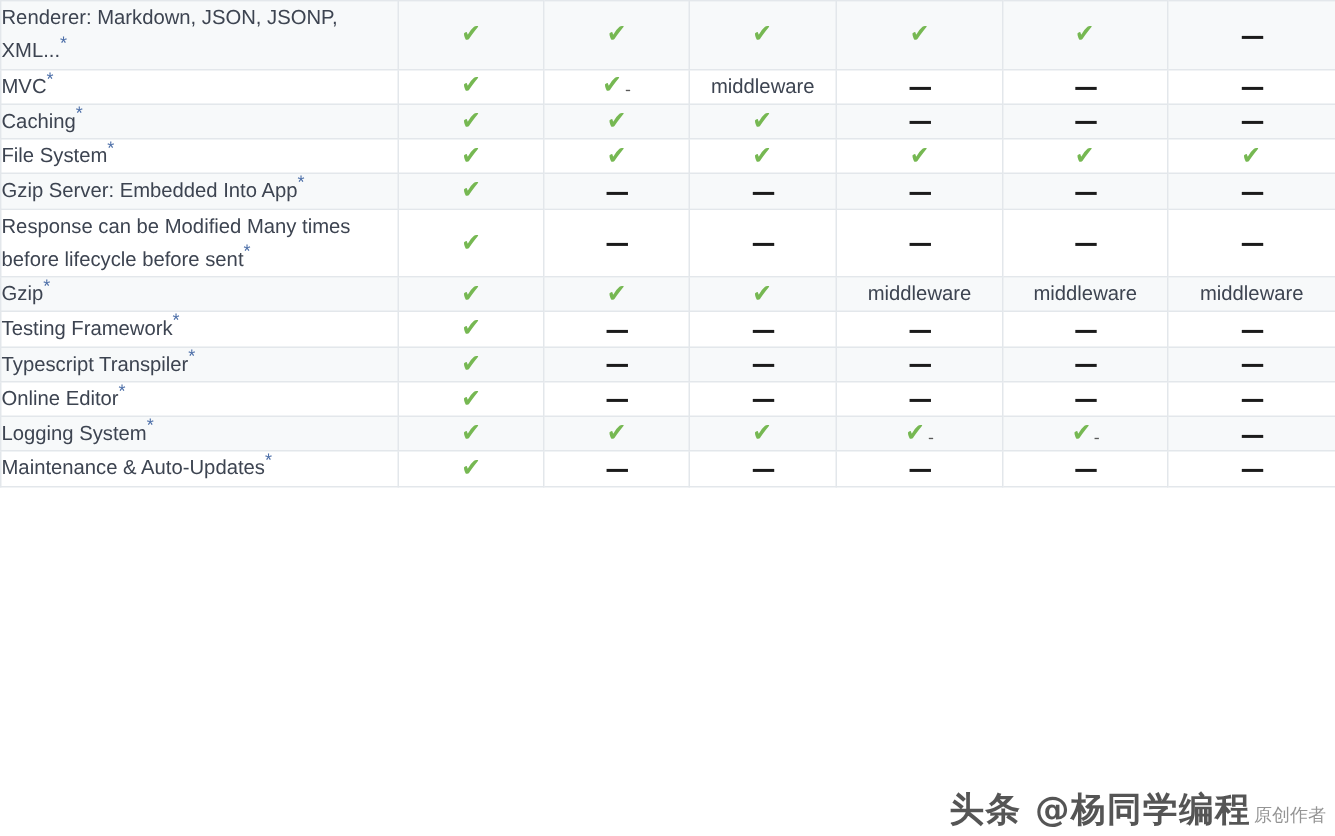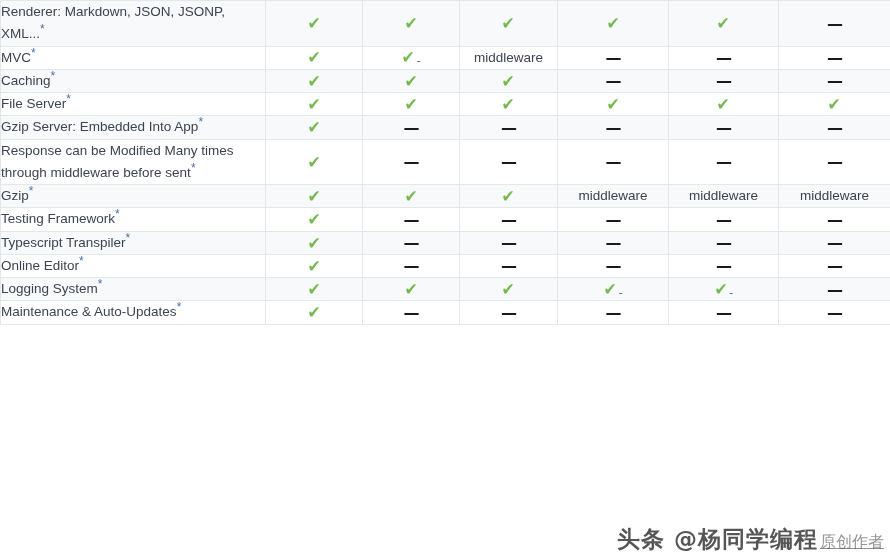--- a/index.html
+++ b/index.html
@@ -96,26 +96,25 @@
     bottom: 2px;
     font-size: 23px;
     font-family: "DejaVu Sans", sans-serif;
     color: rgba(20,20,20,0.72);
     letter-spacing: 1px;
     white-space: nowrap;
     pointer-events: none;
     font-weight: bold;
   }
   #watermark .wm-sub {
-    font-size: 16px;
+    font-size: 12px;
     font-weight: normal;
     letter-spacing: 0;
     color: rgba(60,60,60,0.55);
     margin-left: 2px;
-    text-decoration: underline;
   }
 </style>
 </head>
 <body>
 
 <table id="feature-table">
   <colgroup>
     <col class="c-label">
       <col class="c-1">
       <col class="c-2">
@@ -146,39 +145,39 @@
       <tr class="odd">
         <td class="label-cell"><span>Caching</span><span class="star-note">*</span></td>
         <td class="val-cell"><span class="mark-check">✔</span></td>
         <td class="val-cell"><span class="mark-check">✔</span></td>
         <td class="val-cell"><span class="mark-check">✔</span></td>
         <td class="val-cell"><span class="mark-dash">—</span></td>
         <td class="val-cell"><span class="mark-dash">—</span></td>
         <td class="val-cell"><span class="mark-dash">—</span></td>
       </tr>
       <tr class="even">
-        <td class="label-cell"><span>File Server</span><span class="star-note">*</span></td>
+        <td class="label-cell"><span>File System</span><span class="star-note">*</span></td>
         <td class="val-cell"><span class="mark-check">✔</span></td>
         <td class="val-cell"><span class="mark-check">✔</span></td>
         <td class="val-cell"><span class="mark-check">✔</span></td>
         <td class="val-cell"><span class="mark-check">✔</span></td>
         <td class="val-cell"><span class="mark-check">✔</span></td>
         <td class="val-cell"><span class="mark-check">✔</span></td>
       </tr>
       <tr class="odd">
         <td class="label-cell"><span>Gzip Server: Embedded Into App</span><span class="star-note">*</span></td>
         <td class="val-cell"><span class="mark-check">✔</span></td>
         <td class="val-cell"><span class="mark-dash">—</span></td>
         <td class="val-cell"><span class="mark-dash">—</span></td>
         <td class="val-cell"><span class="mark-dash">—</span></td>
         <td class="val-cell"><span class="mark-dash">—</span></td>
         <td class="val-cell"><span class="mark-dash">—</span></td>
       </tr>
       <tr class="even">
-        <td class="label-cell"><span>Response can be Modified Many times through middleware before sent</span><span class="star-note">*</span></td>
+        <td class="label-cell"><span>Response can be Modified Many times before lifecycle before sent</span><span class="star-note">*</span></td>
         <td class="val-cell"><span class="mark-check">✔</span></td>
         <td class="val-cell"><span class="mark-dash">—</span></td>
         <td class="val-cell"><span class="mark-dash">—</span></td>
         <td class="val-cell"><span class="mark-dash">—</span></td>
         <td class="val-cell"><span class="mark-dash">—</span></td>
         <td class="val-cell"><span class="mark-dash">—</span></td>
       </tr>
       <tr class="odd">
         <td class="label-cell"><span>Gzip</span><span class="star-note">*</span></td>
         <td class="val-cell"><span class="mark-check">✔</span></td>

